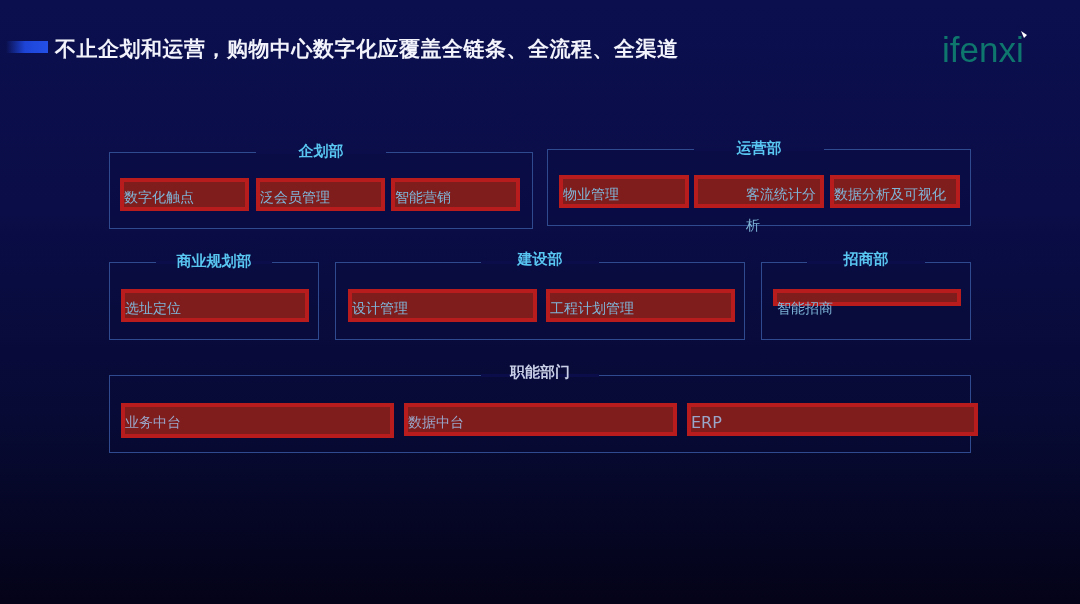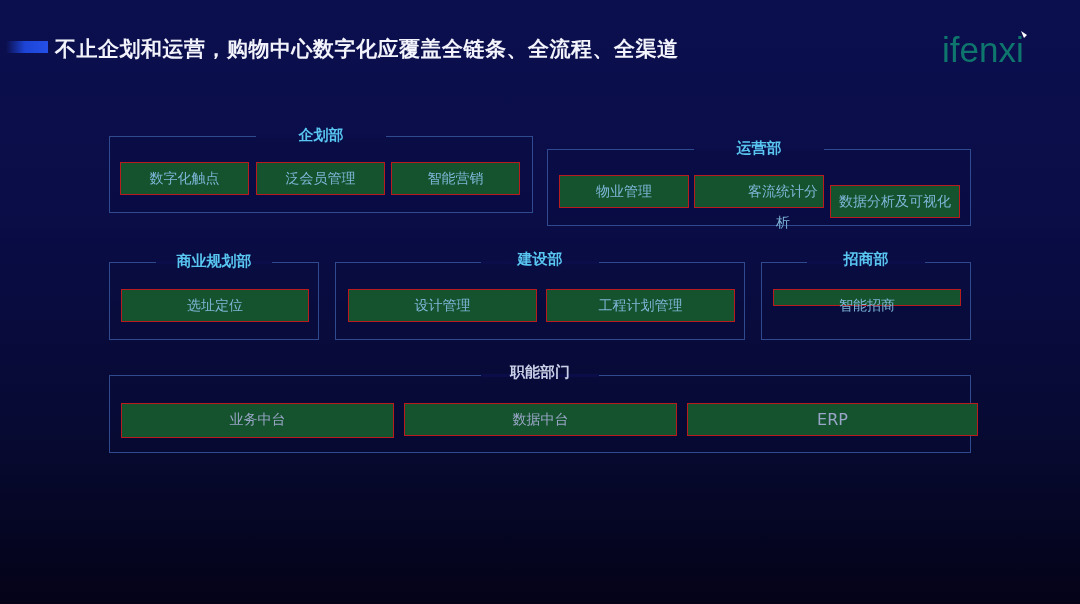--- a/index.html
+++ b/index.html
@@ -33,38 +33,38 @@
     position: absolute; top: -13px; left: 50%; transform: translateX(-50%);
     padding: 0 28px; background: transparent;
     font-size: 15px; font-weight: bold; color: #58c6f0; white-space: nowrap;
     line-height: 22px;
   }
   .title-mask {
     position: absolute; top: -2px; height: 3px; left: 50%; transform: translateX(-50%);
     background: #0a0d4a;
   }
   .item {
-    position: absolute; border: 1px solid #b91c1c; box-sizing: border-box;
-    background: #14532d;
-    color: #7fb6d8; font-size: 14px; text-align: center;
+    position: absolute; border: 4px solid #b91c1c; box-sizing: border-box;
+    background: #7f1d1d;
+    color: #7fb6d8; font-size: 14px; 
   }
   .item.neutral { color: #9aa6c8; }
   .item span { display: block; }
 </style>
 </head>
 <body>
 
 <div class="accent-bar"></div>
 <div class="page-title">不止企划和运营，购物中心数字化应覆盖全链条、全流程、全渠道</div>
 <div class="logo">ifenxi</div>
 <svg class="logo-mark" viewBox="0 0 10 10">
   <path d="M2 1 L8 5 L5 8 Z" fill="#ffffff"></path>
 </svg>
 
-<div class="dept" style="left:109px; top:136px; width:424px; height:77px;">
+<div class="dept" style="left:109px; top:152px; width:424px; height:77px;">
   <div class="title-mask" style="width:130px;"></div>
   <div class="dept-title">企划部</div>
   <div class="item" style="left:10px; top:25px; width:129px; height:33px; line-height:31px;">
       <span>数字化触点</span>
     </div>
   <div class="item" style="left:146px; top:25px; width:129px; height:33px; line-height:31px;">
       <span>泛会员管理</span>
     </div>
   <div class="item" style="left:281px; top:25px; width:129px; height:33px; line-height:31px;">
       <span>智能营销</span>
@@ -73,21 +73,21 @@
 
 <div class="dept" style="left:547px; top:149px; width:424px; height:77px;">
   <div class="title-mask" style="width:130px;"></div>
   <div class="dept-title">运营部</div>
   <div class="item" style="left:11px; top:25px; width:130px; height:33px; line-height:31px;">
       <span>物业管理</span>
     </div>
   <div class="item" style="left:146px; top:25px; width:130px; height:33px; line-height:31px;padding-left:48px;">
       <span>客流统计分析</span>
     </div>
-  <div class="item" style="left:282px; top:35px; width:130px; height:33px; line-height:31px;">
+  <div class="item" style="left:282px; top:25px; width:130px; height:33px; line-height:31px;">
       <span>数据分析及可视化</span>
     </div>
 </div>
 
 <div class="dept" style="left:109px; top:262px; width:210px; height:78px;">
   <div class="title-mask" style="width:116px;"></div>
   <div class="dept-title" style="padding:0 18px;">商业规划部</div>
   <div class="item" style="left:11px; top:26px; width:188px; height:33px; line-height:31px;">
       <span>选址定位</span>
     </div>

